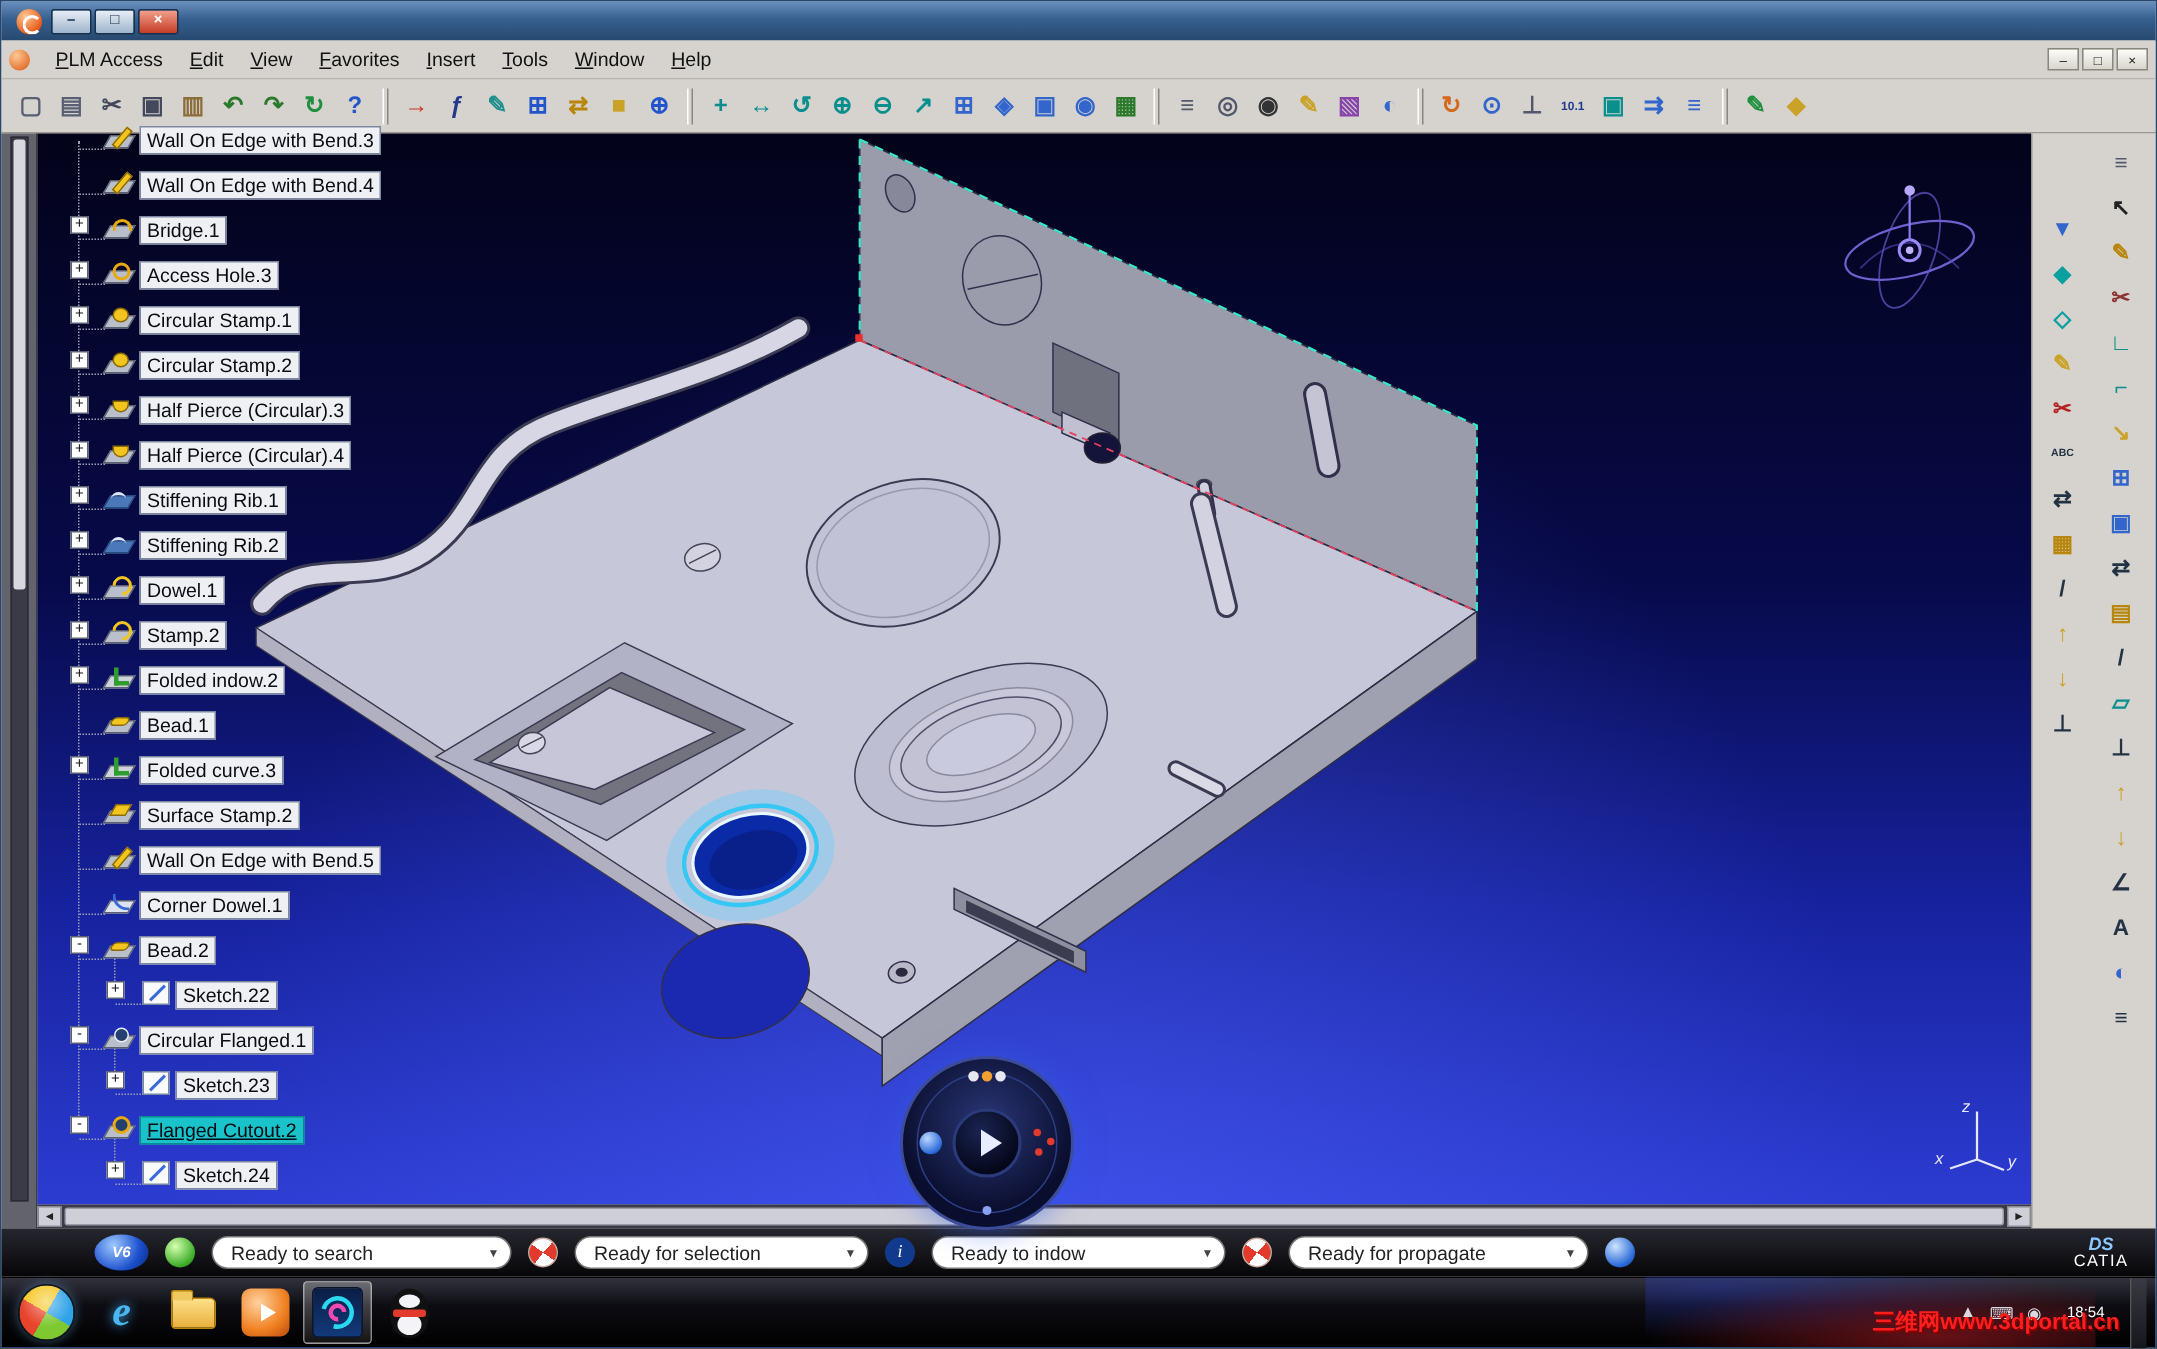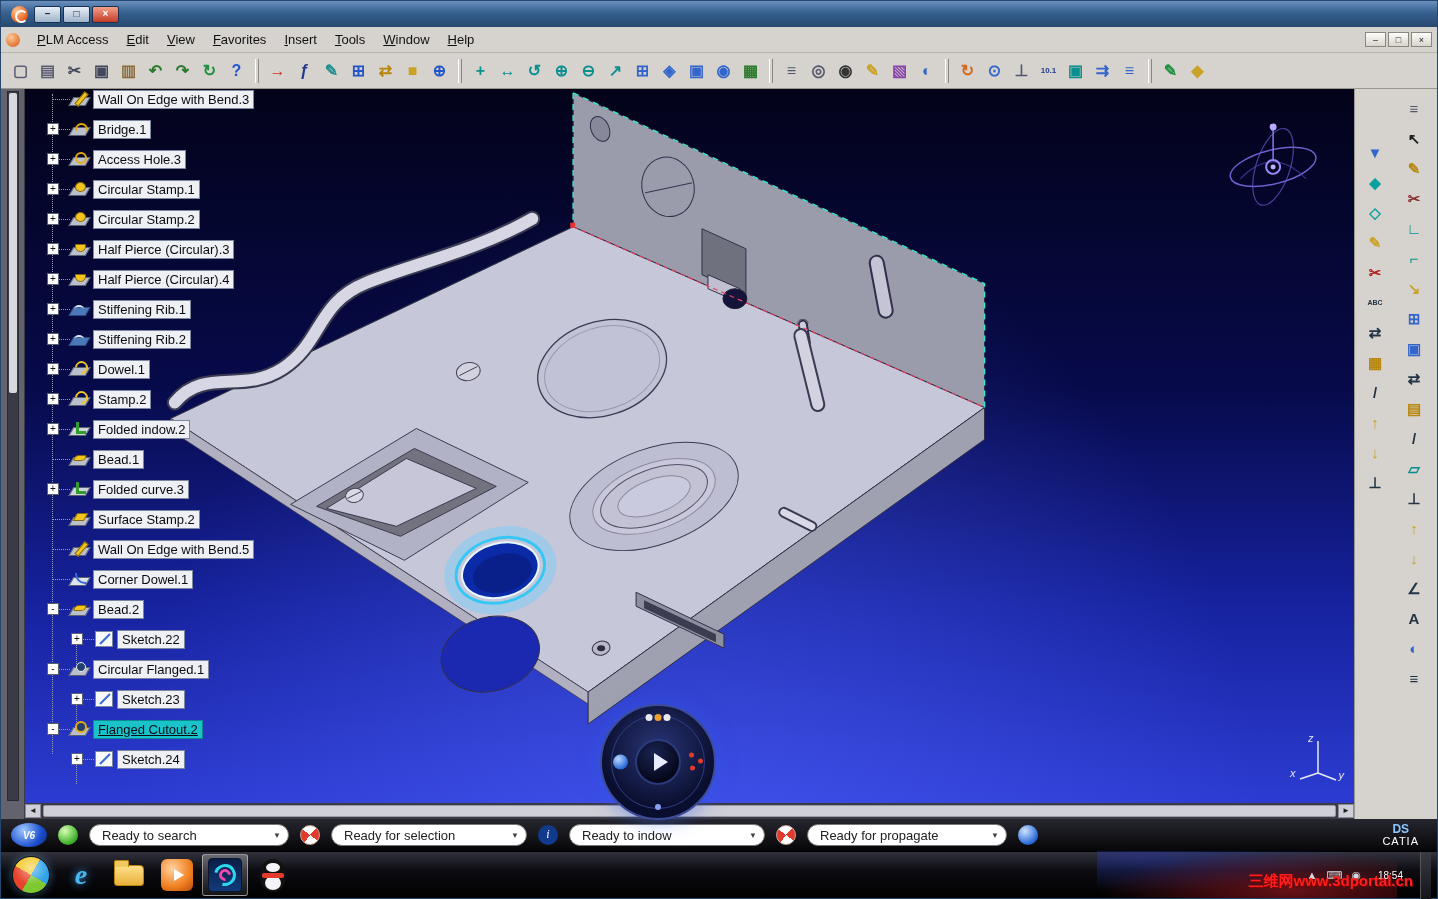--- a/index.html
+++ b/index.html
@@ -42,21 +42,21 @@
 
 
 .hscroll{position:absolute;left:24px;right:0;bottom:0;height:16px;background:#3b3b47;display:flex;align-items:center}
 .harrow{width:16px;height:14px;background:#cfcfd8;border:1px solid #8a8a96;color:#222;font-size:8px;line-height:12px;text-align:center;flex:none}
 .hslider{flex:1;height:12px;margin:0 2px;background:#cfcfd8;border:1px solid #9a9aa6;border-radius:2px}
 
 
 .tree{position:absolute;left:24px;top:-5px;width:360px;z-index:5}
 .treeline{position:absolute;left:27px;top:10px;height:660px;border-left:1px dotted #9aa0b8}
 .sub{position:absolute;left:51px;border-left:1px dotted #9aa0b8;height:30px}
-.trow{position:relative;height:30px;display:flex;align-items:center}
+.trow{position:relative;height:30px;display:flex;}
 .trow::before{content:"";position:absolute;left:28px;width:17px;top:50%;border-top:1px dotted #9aa0b8}
 .trow.l2::before{left:52px}
 .exp{position:absolute;left:22px;width:12px;height:12px;background:#fff;border:1px solid #5a6070;color:#111;font-size:10px;line-height:9px;text-align:center;z-index:2}
 .trow.l2 .exp{left:46px}
 .fi{margin-left:46px;width:18px;height:16px;position:relative;flex:none;z-index:1}
 .trow.l2 .fi{margin-left:70px}
 .fi::before{content:"";position:absolute;left:0;bottom:1px;width:15px;height:7px;background:#b9c0cc;transform:skewX(-30deg);border:1px solid #5a6070}
 .fi::after{content:"";position:absolute}
 .fi-wall-bend::after{width:3px;height:14px;background:#f2c41f;border:1px solid #8a6a08;transform:rotate(40deg);left:8px;top:0}
 .fi-bridge::after{width:9px;height:6px;border:2px solid #e8a90c;border-bottom:none;border-radius:7px 7px 0 0;left:4px;top:2px}
@@ -105,31 +105,31 @@
 .rpanel{position:absolute;top:88px;right:0;width:83px;bottom:79px;background:#d6d3ce;border-left:1px solid #9a978f}
 .rp-col{position:absolute;top:0;bottom:0}
 .rp1{left:2px;width:36px;padding-top:46px}
 .rp2{right:3px;width:40px;padding-top:2px}
 .rp-btn{width:28px;height:26px;margin:4px auto;display:flex;align-items:center;justify-content:center;border:none;background:none}
 .rp-btn .g{font-size:15px;font-weight:bold;line-height:1}
 .rp-btn .g.small{font-size:7px}
 
 
 .statusbar{position:absolute;left:0;right:0;bottom:47px;height:32px;background:linear-gradient(#26262f,#060608);display:flex;align-items:center;gap:11px;padding:0 10px}
-.v6{width:36px;height:24px;border-radius:50%;background:radial-gradient(circle at 35% 30%,#9ec8ff,#1a4ecc 62%,#0a2a77);color:#fff;font-size:10px;font-weight:bold;font-style:italic;display:flex;align-items:center;justify-content:center;flex:none}
+.v6{width:36px;height:24px;border-radius:50%;margin-left:52px;background:radial-gradient(circle at 35% 30%,#9ec8ff,#1a4ecc 62%,#0a2a77);color:#fff;font-size:10px;font-weight:bold;font-style:italic;display:flex;align-items:center;justify-content:center;flex:none}
 .sb-icon{width:20px;height:20px;border-radius:50%;flex:none}
 .green-orb{background:radial-gradient(circle at 35% 30%,#d6ffb0,#3fae2a 68%,#1a7a12)}
 .red-swirl{background:conic-gradient(#fff 0 12%,#e23b2e 12% 35%,#fff 35% 60%,#e23b2e 60% 85%,#fff 85%);border:1px solid #caa79a}
 .info-orb{background:#123a8c;color:#fff;font-size:12px;font-style:italic;text-align:center;line-height:19px;font-family:"Liberation Serif",serif}
 .blue-orb{background:radial-gradient(circle at 35% 30%,#cfe4ff,#2a6ad8 68%,#123a8c)}
 .sb-field{position:relative;height:22px;background:#fff;border:1px solid #777;border-radius:11px;font-size:13px;color:#222;display:flex;align-items:center;padding:0 20px 0 12px;white-space:nowrap}
 .sb-field .chev{position:absolute;right:7px;font-size:8px;color:#444}
 .w1{width:200px}.w2{width:196px}.w3{width:196px}.w4{width:200px}
 .brand{margin-left:auto;margin-right:8px;display:flex;flex-direction:column;align-items:center;line-height:1.05}
-.ds{color:#8ac6ff;font-weight:bold;font-size:12px}
+.ds{color:#8ac6ff;font-style:italic;font-weight:bold;font-size:12px}
 .catia-txt{color:#fff;font-size:11px;letter-spacing:1px}
 
 
 .taskbar{position:absolute;left:0;right:0;bottom:0;height:47px;background:linear-gradient(#32323e,#0c0c12 40%,#000);display:flex;align-items:center;padding:0 4px;border-top:1px solid #000}
 .taskbar::before{content:"";position:absolute;right:40px;bottom:0;width:300px;height:47px;pointer-events:none;
  background:radial-gradient(ellipse at 65% 85%,rgba(200,30,40,.5),transparent 70%),radial-gradient(ellipse at 15% 15%,rgba(40,60,200,.4),transparent 60%)}
 .start{width:38px;height:38px;border-radius:50%;margin:0 7px;flex:none;border:1px solid #101820;position:relative;
  background:radial-gradient(circle at 50% 30%,rgba(255,255,255,.5),rgba(255,255,255,0) 55%),conic-gradient(from 210deg,#e8442c 0 25%,#f5c61e 0 50%,#2ea3e8 0 75%,#7ec832 0);box-shadow:0 0 8px rgba(120,200,255,.4)}
 .tb-btn{width:46px;height:42px;display:flex;align-items:center;justify-content:center;border-radius:3px;margin:0 1px;background:none;border:none;position:relative;flex:none}
 .tb-btn.active{background:linear-gradient(rgba(255,255,255,.30),rgba(255,255,255,.08));border:1px solid rgba(255,255,255,.45)}
@@ -426,20 +426,24 @@
     </div>
 
     <div class="tree" id="tree">
       <div class="treeline"></div>
       <div class="sub" style="top:550px"></div>
       <div class="sub" style="top:610px"></div>
       <div class="sub" style="top:670px"></div>
     <div class="trow">
           <span class="fi fi-wall-bend"></span>
           <span class="tlabel">Wall On Edge with Bend.3</span>
+        </div>
+        <div class="trow">
+          <span class="fi fi-wall-bend"></span>
+          <span class="tlabel">Wall On Edge with Bend.4</span>
         </div>
         <div class="trow">
           <span class="exp">+</span>
           <span class="fi fi-bridge"></span>
           <span class="tlabel">Bridge.1</span>
         </div>
         <div class="trow">
           <span class="exp">+</span>
           <span class="fi fi-flanged-hole"></span>
           <span class="tlabel">Access Hole.3</span>

